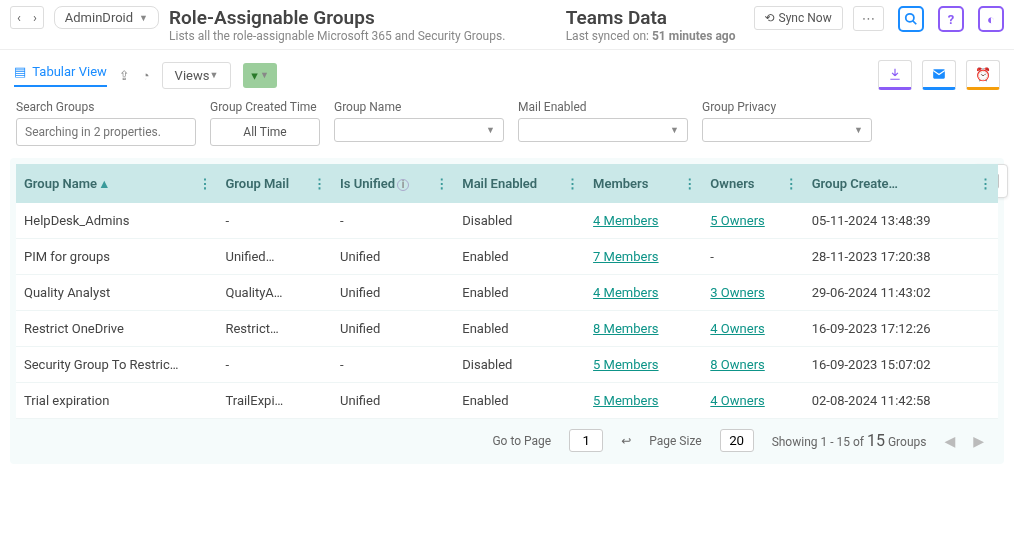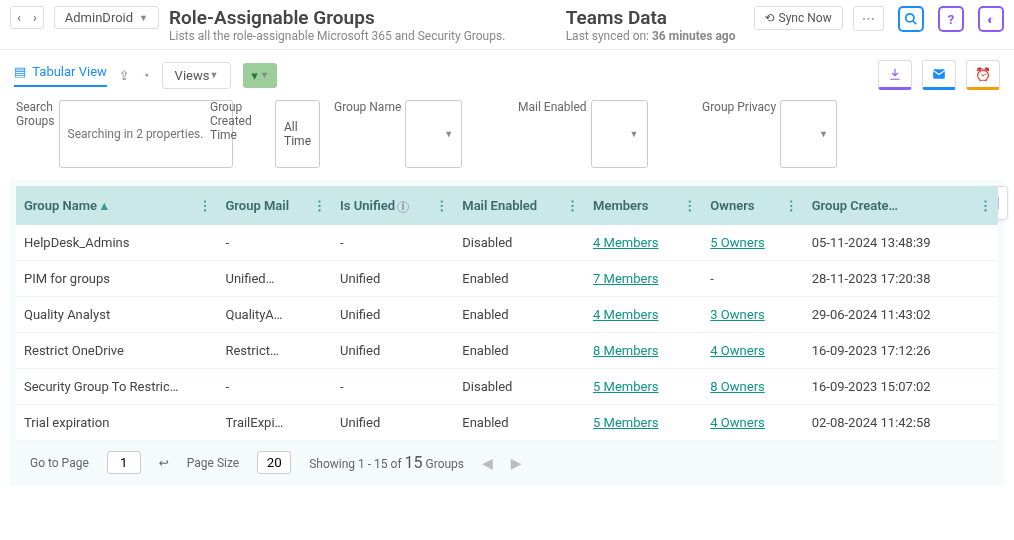--- a/index.html
+++ b/index.html
@@ -1,20 +1,20 @@
 <!DOCTYPE html>
 <html><head>
 <meta charset="utf-8">
 <style>
 *{box-sizing:border-box;font-family:-apple-system,"Segoe UI",Roboto,sans-serif}
 body{margin:0;background:#fff;color:#333;font-size:13px;width:1014px}
 .top{display:flex;align-items:flex-start;padding:6px 10px;border-bottom:1px solid #eee;gap:10px}
 .navbtns{display:flex;border:1px solid #ddd;border-radius:3px}
 .navbtns span{padding:3px 6px;cursor:pointer;color:#666}
-.crumb{display:flex;align-items:center;border:1px solid #ddd;border-radius:3px;padding:3px 10px;gap:6px;color:#555}
+.crumb{display:flex;align-items:center;border:1px solid #ddd;border-radius:8px;padding:3px 10px;gap:6px;color:#555}
 .title-block{flex:1}
 .title{font-size:19px;font-weight:600;color:#444}
 .subtitle{color:#888;font-size:12px}
 .sync-block{margin-right:8px}
 .sync-label{font-weight:600;color:#444;font-size:19px}
 .sync-sub{color:#888;font-size:12px}
 .sync-now{border:1px solid #ddd;border-radius:3px;padding:4px 10px;background:#fff;cursor:pointer;color:#555;font-size:12px;display:inline-flex;align-items:center;gap:4px}
 .more-btn{border:1px solid #ddd;border-radius:3px;padding:4px 8px;background:#fff;cursor:pointer;color:#888}
 .sqbtn{width:26px;height:26px;border:2px solid;border-radius:5px;display:inline-flex;align-items:center;justify-content:center;cursor:pointer;margin-left:4px;font-weight:bold}
 .sqbtn.blue{border-color:#1a8cff;color:#1a8cff}
@@ -23,32 +23,32 @@
 .tab-view{display:flex;align-items:center;gap:6px;color:#1a8cff;font-size:13px;border-bottom:2px solid #1a8cff;padding-bottom:6px;cursor:pointer}
 .ticon{color:#888;cursor:pointer}
 .views-btn{border:1px solid #ddd;border-radius:3px;padding:5px 12px;background:#fff;cursor:pointer;display:flex;align-items:center;color:#555}
 .filter-btn{background:#9cce9c;border-radius:3px;padding:5px 8px;cursor:pointer;display:flex;align-items:center;gap:2px;color:#2a7a2a}
 .toolbar-right{margin-left:auto;display:flex;gap:10px}
 .action-btn{width:34px;height:30px;border:1px solid #ddd;border-radius:3px;display:flex;align-items:center;justify-content:center;cursor:pointer}
 .purple-bottom{border-bottom:3px solid #8b5cf6;color:#8b5cf6}
 .blue-bottom{border-bottom:3px solid #1a8cff;color:#1a8cff}
 .orange-bottom{border-bottom:3px solid #f59e0b;color:#1a8cff}
 .filters{display:flex;gap:14px;padding:4px 16px 12px}
-.filt{display:flex;flex-direction:row;gap:4px}
+.filt{display:flex;flex-direction:column;gap:4px}
 .filt label{color:#666;font-size:12px}
-.filt input,.filt .sel{border:1px solid #ccc;border-radius:3px;padding:19px 8px;font-size:12px;color:#888;background:#fff}
+.filt input,.filt .sel{border:1px solid #ccc;border-radius:3px;padding:6px 8px;font-size:12px;color:#888;background:#fff}
 .sel{display:flex;align-items:center;justify-content:space-between;gap:30px;cursor:pointer}
 .table-wrap{margin:0 10px 10px;background:#f5fbfb;border-radius:4px;padding:6px 6px 10px;position:relative}
 table{width:100%;border-collapse:collapse;background:#fff}
 thead th{background:#cae8e8;color:#3a6a6a;font-weight:600;text-align:left;padding:12px 8px;font-size:13px;position:relative;white-space:nowrap}
 thead th .dots{position:absolute;right:6px;top:12px;color:#3a9a9a;cursor:pointer}
 tbody td{padding:10px 8px;border-bottom:1px solid #eef5f5;font-size:13px;color:#444;white-space:nowrap;overflow:hidden;text-overflow:ellipsis;max-width:140px}
 .link{color:#0d9488;text-decoration:underline;cursor:pointer}
 .sort-arrow{color:#3a9a9a;margin-left:4px}
-.pager{display:flex;align-items:center;gap:18px;justify-content:flex-start;padding:10px 14px 2px;color:#666;font-size:12px}
+.pager{display:flex;align-items:center;gap:18px;justify-content:flex-end;padding:10px 14px 2px;color:#666;font-size:12px}
 .pager input{width:34px;text-align:center;border:1px solid #ccc;border-radius:3px;padding:3px}
 .pager .big{font-size:16px;font-weight:400;color:#555}
 .pager .arrow{color:#bbb;cursor:pointer;font-size:14px}
 .layout-btn{position:absolute;right:-4px;top:6px;width:34px;height:34px;background:#fff;border:1px solid #ddd;border-radius:4px;display:flex;align-items:center;justify-content:center;color:#888;cursor:pointer;box-shadow:0 1px 3px rgba(0,0,0,.08)}
 .caret{font-size:9px;color:#888}
 .info-icon{font-size:10px;color:#888;border:1px solid #aac;border-radius:50%;width:12px;height:12px;display:inline-flex;align-items:center;justify-content:center;margin-left:2px}
 </style>
 </head>
 <body>
 
@@ -61,21 +61,21 @@
     <span>AdminDroid</span>
     <span class="caret">▼</span>
   </div>
   <div class="title-block">
     <div class="title">Role-Assignable Groups</div>
     <div class="subtitle">Lists all the role-assignable Microsoft 365 and Security Groups.</div>
   </div>
   <div class="sync-block">
     <div class="sync-label">Teams Data</div>
     <div class="sync-sub">
-      <span>Last synced on: </span><b>36 minutes ago</b>
+      <span>Last synced on: </span><b>51 minutes ago</b>
     </div>
   </div>
   <button class="sync-now">
     <span>⟲</span>
     <span>Sync Now</span>
   </button>
   <button class="more-btn">⋯</button>
   <span class="sqbtn blue">
     <svg width="14" height="14" viewBox="0 0 24 24" fill="none" stroke="currentColor" stroke-width="3">
         <circle cx="10" cy="10" r="7"></circle>

